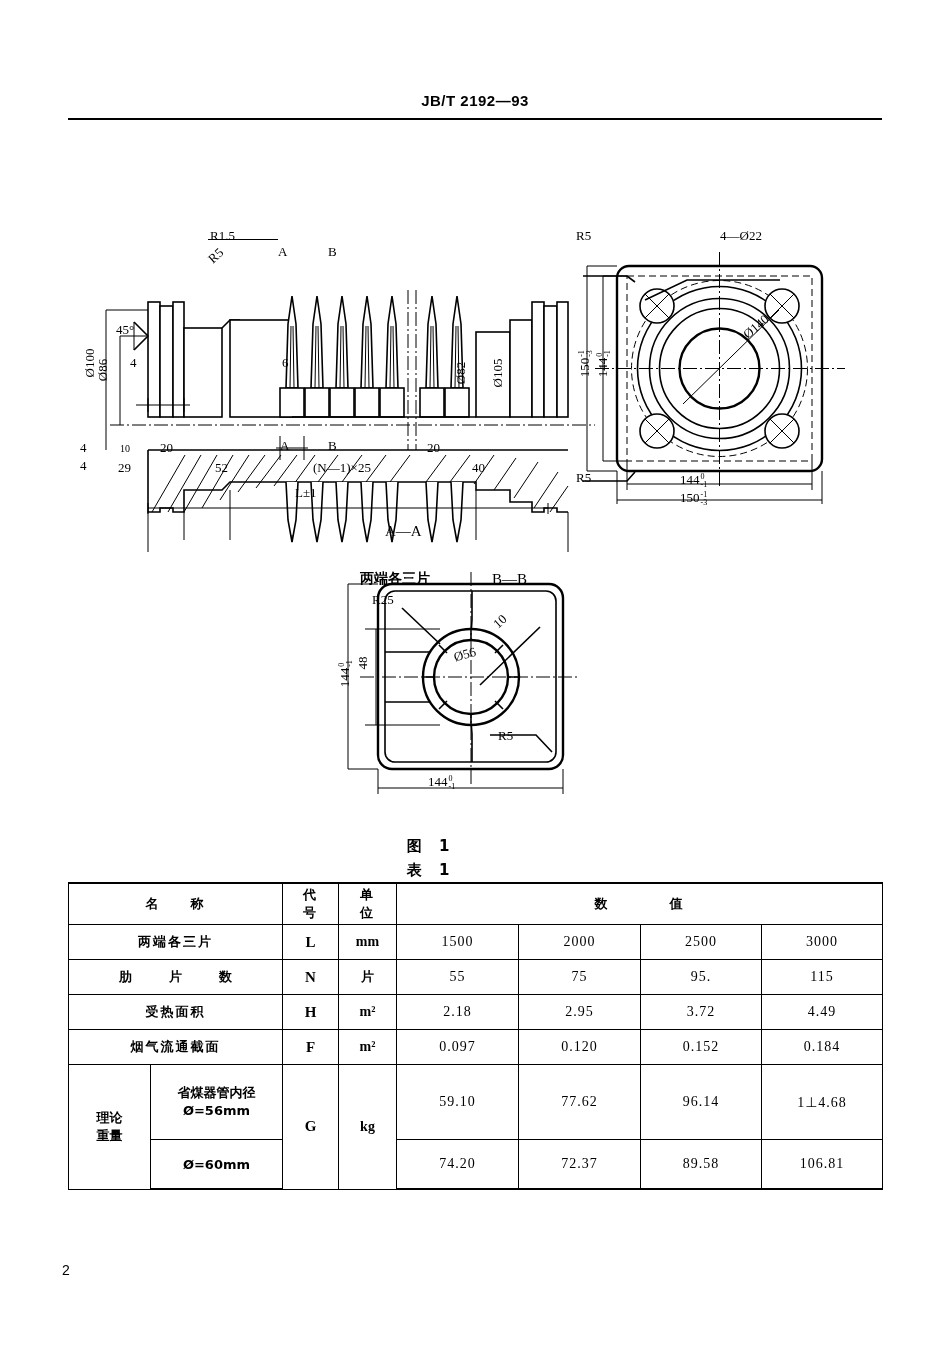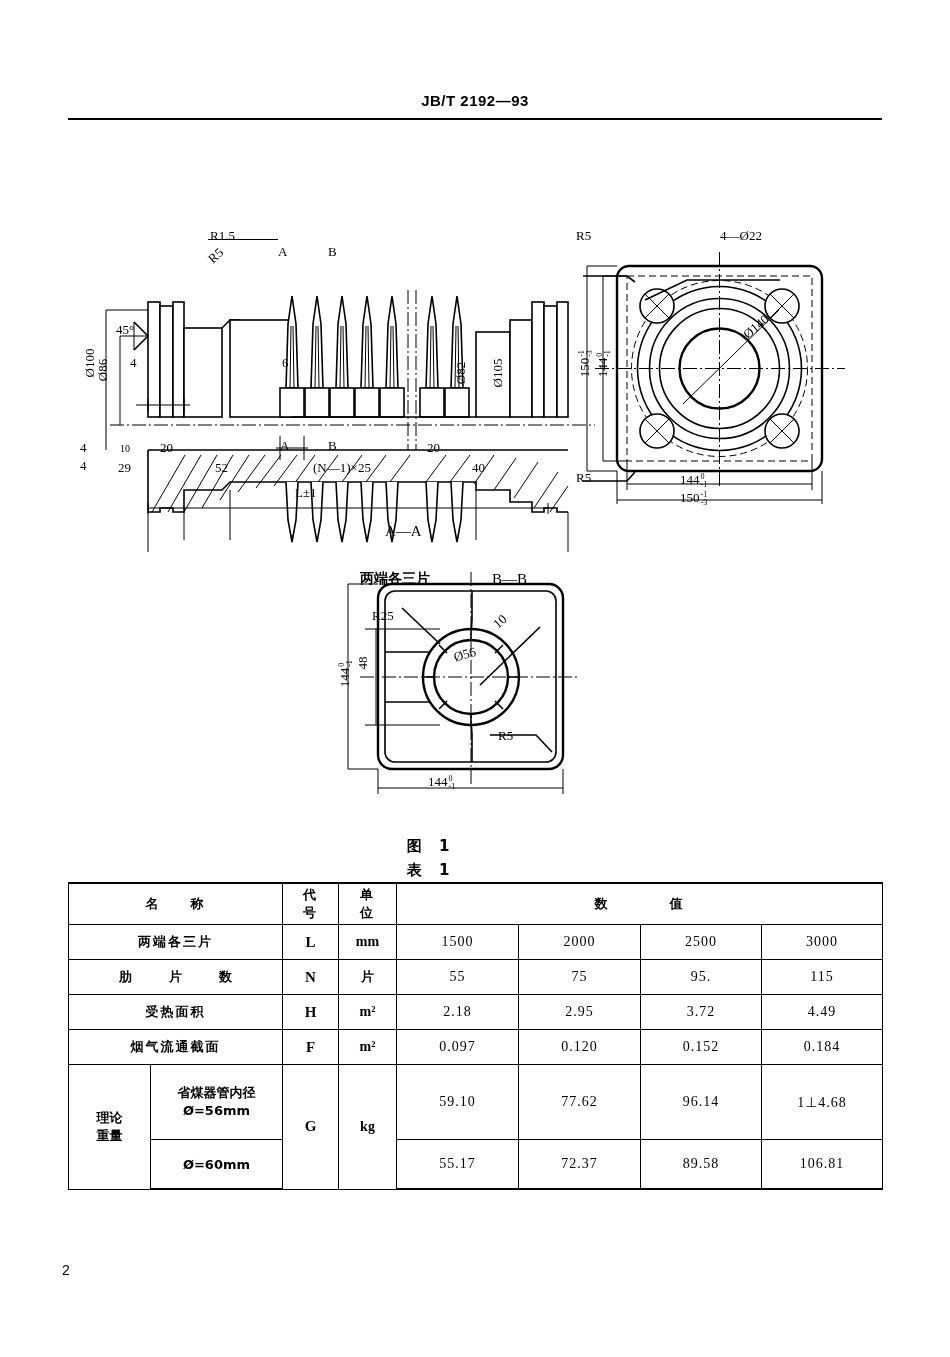--- a/index.html
+++ b/index.html
@@ -451,21 +451,21 @@
       <line x1="8" y1="12" x2="38" y2="12"></line>
       <line x1="8" y1="197" x2="38" y2="197"></line>
       <line x1="8" y1="12" x2="8" y2="197"></line>
 
       <line x1="38" y1="197" x2="38" y2="222"></line>
       <line x1="223" y1="197" x2="223" y2="222"></line>
       <line x1="38" y1="216" x2="223" y2="216"></line>
     </g>
   </svg>
 
-  <div class="fig-label" style="left:312px; top:408px;">R25</div>
+  <div class="fig-label" style="left:312px; top:392px;">R25</div>
   <div class="fig-label" style="left:430px; top:420px; transform:rotate(-42deg); transform-origin:left top;">10</div>
   <div class="fig-label" style="left:392px; top:450px; transform:rotate(-16deg); transform-origin:left top;">Ø56</div>
   <div class="fig-label" style="left:438px; top:528px;">R5</div>
   <div class="fig-label vert" style="left:296px; top:455px;">48</div>
   <div class="fig-label vert" style="left:272px; top:465px;">
     <span class="tol"><span>144</span><span class="tstack">
           <span>0</span>
           <span>-1</span>
         </span></span>
   </div>
@@ -550,21 +550,21 @@
         </td>
         <td class="sym" rowspan="2">G</td>
         <td class="unit" rowspan="2">kg</td>
         <td class="num">59.10</td>
         <td class="num">77.62</td>
         <td class="num">96.14</td>
         <td class="num">1⊥4.68</td>
       </tr>
       <tr>
         <td class="botline" style="height:44px;">Ø=60mm</td>
-        <td class="num botline">55.17</td>
+        <td class="num botline">74.20</td>
         <td class="num botline">72.37</td>
         <td class="num botline">89.58</td>
         <td class="num botline">106.81</td>
       </tr>
     </tbody>
   </table>
 </div>
 
 <div id="page-number">2</div>
 

